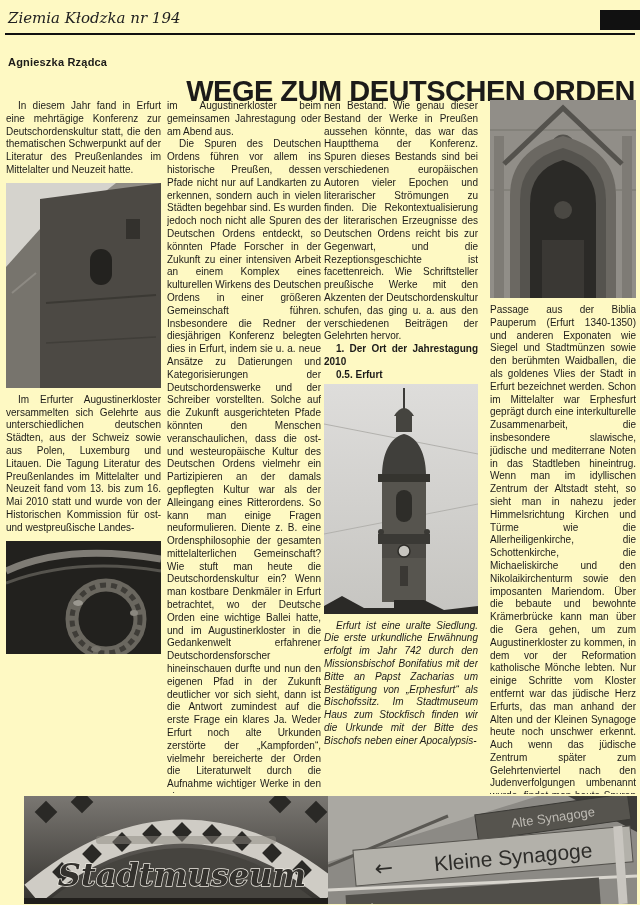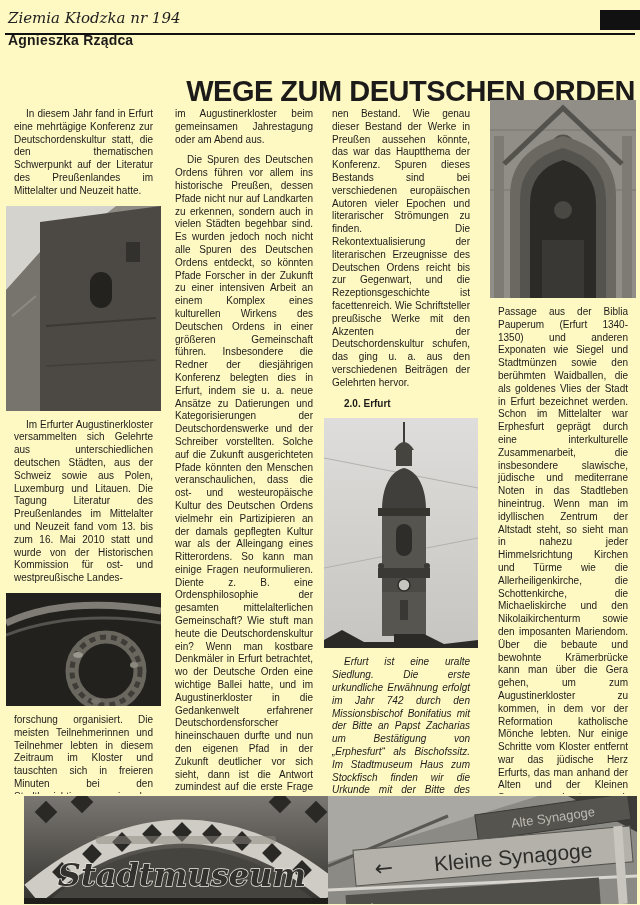--- a/index.html
+++ b/index.html
@@ -4,30 +4,30 @@
 <style>
   html,body{margin:0;padding:0;}
   body{background:#9a9a9a;font-family:"Liberation Sans",sans-serif;}
   .page{position:relative;width:640px;height:905px;background:#fef9c3;color:#1c1b19;overflow:hidden;text-decoration:underline;}
 
   
   .journal{position:absolute;top:9px;left:8px;font-family:"DejaVu Serif",serif;font-style:italic;font-size:15px;color:#222;}
   .pagebox{position:absolute;top:10px;left:600px;width:26px;height:20px;background:#111;display:flex;align-items:center;justify-content:center;padding-left:36px;}
   .pagebox span{color:#f4f3ef;font-family:"Liberation Serif",serif;font-weight:bold;font-size:13px;}
   .rule{position:absolute;top:33px;left:5px;width:630px;height:2px;background:#111;}
-  .author{position:absolute;top:32px;left:8px;font-size:14px;font-weight:bold;letter-spacing:.2px;}
+  .author{position:absolute;top:56px;left:8px;font-size:11px;font-weight:bold;letter-spacing:.2px;}
   .title{position:absolute;top:56px;left:150px;width:485px;text-align:right;font-size:29px;font-weight:bold;letter-spacing:-.5px;white-space:nowrap;}
 
   
   .col{position:absolute;top:100px;height:694px;overflow:hidden;font-size:10px;line-height:12.8px;text-align:justify;}
   .col1{left:6px;width:155px;}
   .col2{left:167px;width:154px;}
   .col3{left:324px;width:154px;}
   .col4{left:490px;width:146px;}
-  .col p{margin:8px;}
+  .col p{margin:0;}
   .ind{text-indent:12px;}
   .hpara{font-weight:bold;text-indent:12px;}
   .caption{font-style:italic;text-indent:12px;}
   figure{margin:0;}
   .fig{display:block;}
   .m1{margin:6px 0;}
   .m2{margin:2px 0 6px 0;}
   .m3{margin:0 0 6px 0;}
 
   
@@ -70,31 +70,31 @@
         <rect width="155" height="113" fill="#22211e"></rect>
         <path d="M0 30 Q60 2 155 18" stroke="#8f8c85" stroke-width="7" fill="none" opacity="0.85"></path>
         <path d="M0 42 Q70 16 155 30" stroke="#55534d" stroke-width="3" fill="none"></path>
         <circle cx="100" cy="78" r="34" fill="none" stroke="#6a675f" stroke-width="13"></circle>
         <circle cx="100" cy="78" r="34" fill="none" stroke="#3f3d38" stroke-width="5" stroke-dasharray="6 5"></circle>
         <ellipse cx="72" cy="62" rx="5" ry="3" fill="#9a978f"></ellipse>
         <ellipse cx="128" cy="72" rx="4" ry="3" fill="#8a877f"></ellipse>
         <ellipse cx="90" cy="108" rx="5" ry="3" fill="#77746c"></ellipse>
       </svg>
     </figure>
-    <p>forschung organisiert. Die meisten Teilnehmerinnen und Teilnehmer lebten in diesem Zeitraum im Kloster und tauschten sich in freieren Minuten bei den Stadtbesichtigungen, in den Gaststätten der Erfurter Altstadt und</p>
   </div>
 
   <div class="col col2">
     <p>im Augustinerkloster beim gemeinsamen Jahrestagung oder am Abend aus.</p>
     <p class="ind">Die Spuren des Deutschen Ordens führen vor allem ins historische Preußen, dessen Pfade nicht nur auf Landkarten zu erkennen, sondern auch in vielen Städten begehbar sind. Es wurden jedoch noch nicht alle Spuren des Deutschen Ordens entdeckt, so könnten Pfade Forscher in der Zukunft zu einer intensiven Arbeit an einem Komplex eines kulturellen Wirkens des Deutschen Ordens in einer größeren Gemeinschaft führen. Insbesondere die Redner der diesjährigen Konferenz belegten dies in Erfurt, indem sie u. a. neue Ansätze zu Datierungen und Kategorisierungen der Deutschordenswerke und der Schreiber vorstellten. Solche auf die Zukunft ausgerichteten Pfade könnten den Menschen veranschaulichen, dass die ost- und westeuropäische Kultur des Deutschen Ordens vielmehr ein Partizipieren an der damals gepflegten Kultur war als der Alleingang eines Ritterordens. So kann man einige Fragen neuformulieren. Diente z. B. eine Ordensphilosophie der gesamten mittelalterlichen Gemeinschaft? Wie stuft man heute die Deutschordenskultur ein? Wenn man kostbare Denkmäler in Erfurt betrachtet, wo der Deutsche Orden eine wichtige Ballei hatte, und im Augustinerkloster in die Gedankenwelt erfahrener Deutschordensforscher hineinschauen durfte und nun den eigenen Pfad in der Zukunft deutlicher vor sich sieht, dann ist die Antwort zumindest auf die erste Frage ein klares Ja. Weder Erfurt noch alte Urkunden zerstörte der „Kampforden“, vielmehr bereicherte der Orden die Literaturwelt durch die Aufnahme wichtiger Werke in den eige-</p>
   </div>
 
   <div class="col col3">
     <p>nen Bestand. Wie genau dieser Bestand der Werke in Preußen aussehen könnte, das war das Hauptthema der Konferenz. Spuren dieses Bestands sind bei verschiedenen europäischen Autoren vieler Epochen und literarischer Strömungen zu finden. Die Rekontextualisierung der literarischen Erzeugnisse des Deutschen Ordens reicht bis zur Gegenwart, und die Rezeptionsgeschichte ist facettenreich. Wie Schriftsteller preußische Werke mit den Akzenten der Deutschordenskultur schufen, das ging u. a. aus den verschiedenen Beiträgen der Gelehrten hervor.</p>
-    <p class="hpara">2.0. Erfurt</p>
+    <p class="hpara">1. Der Ort der Jahrestagung 2010</p>
+    <p class="hpara">0.5. Erfurt</p>
     <figure class="m2">
       <svg class="fig" width="154" height="230" viewBox="0 0 154 230">
         <defs>
           <linearGradient id="skyg" x1="0" y1="0" x2="0" y2="1">
             <stop offset="0" stop-color="#dedddb"></stop>
               <stop offset="1" stop-color="#c6c5c1"></stop>
           </linearGradient>
         </defs>
         <rect width="154" height="230" fill="url(#skyg)"></rect>
         <line x1="0" y1="40" x2="154" y2="70" stroke="#b2b1ad" stroke-width="1"></line>

